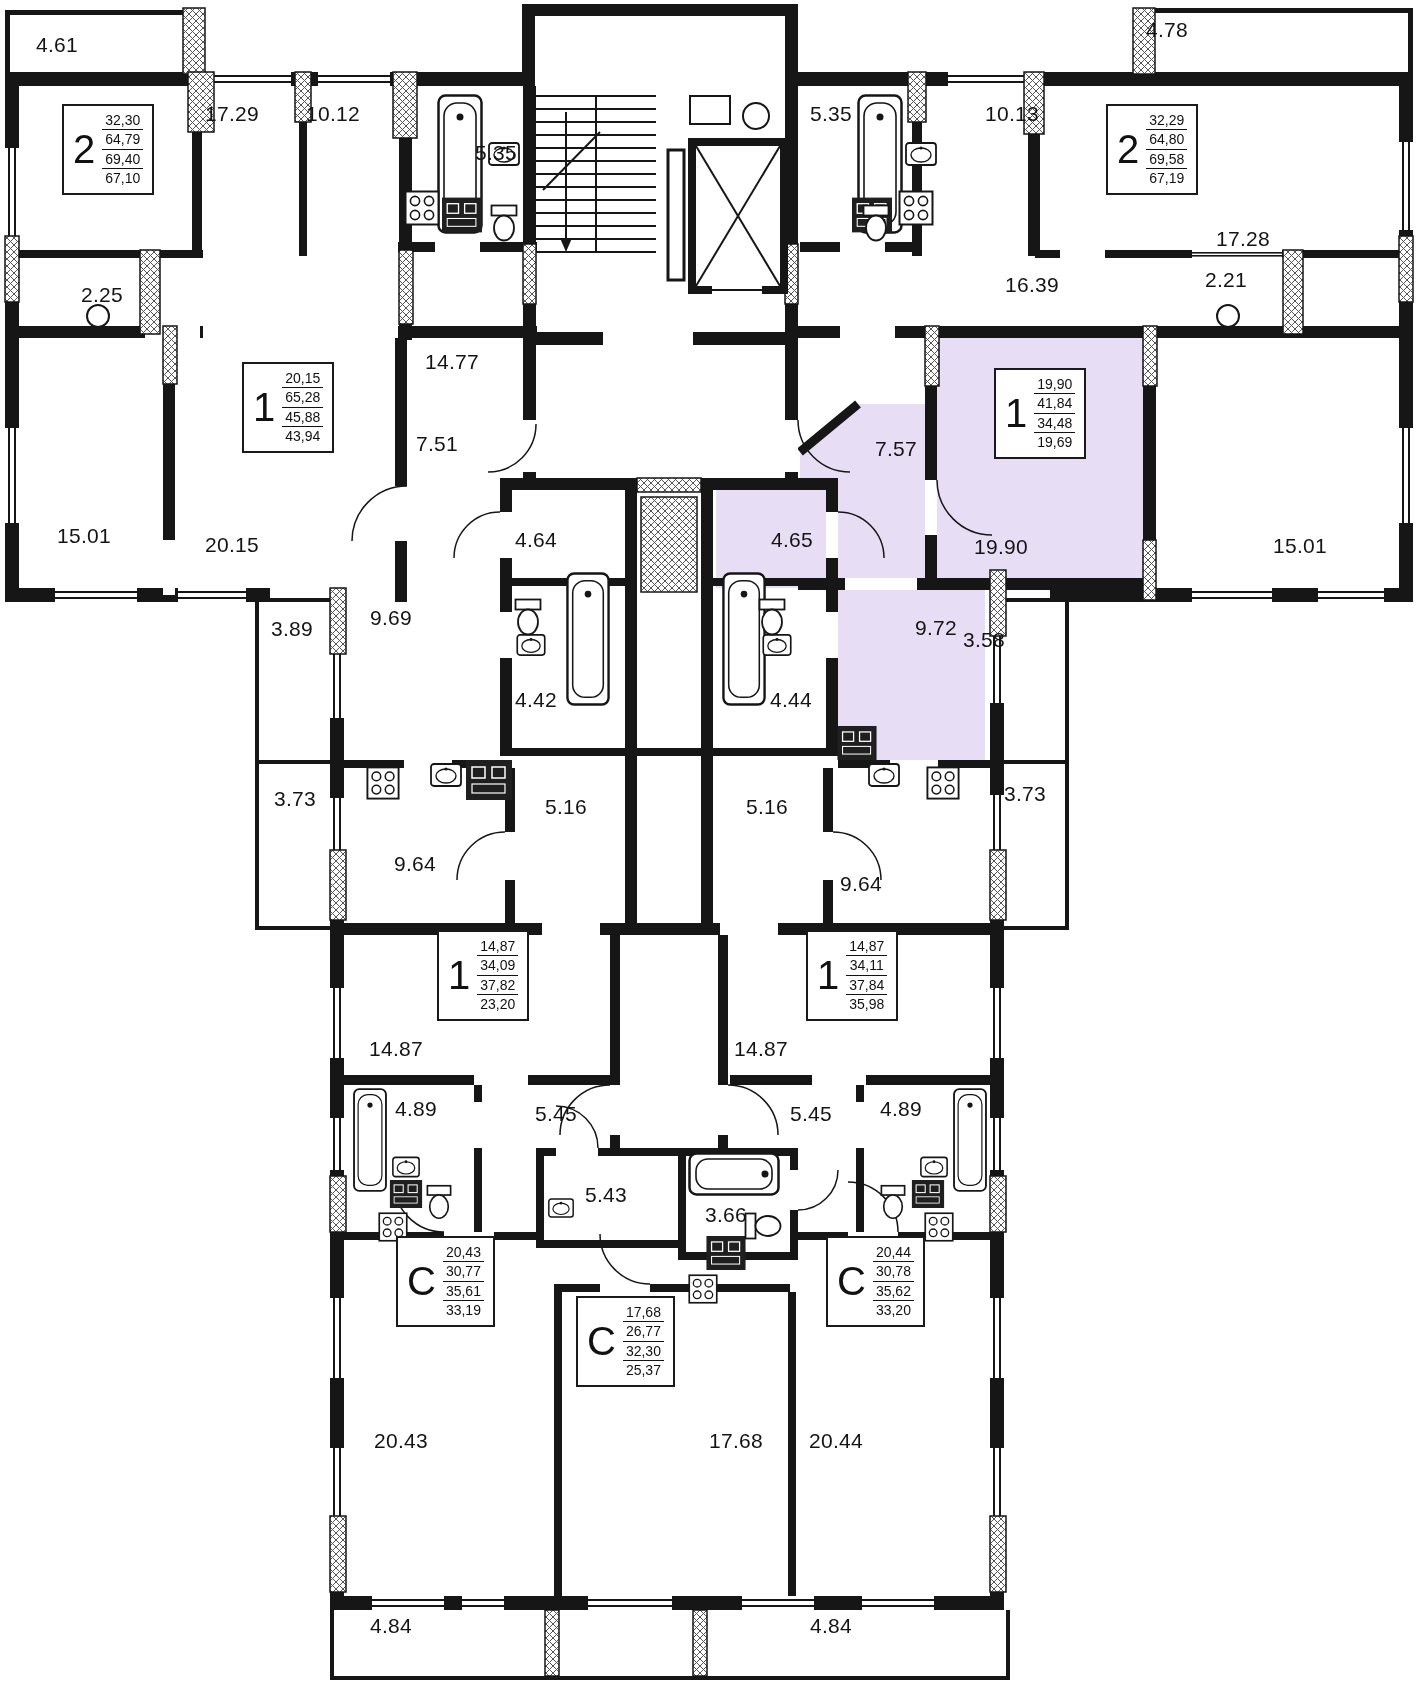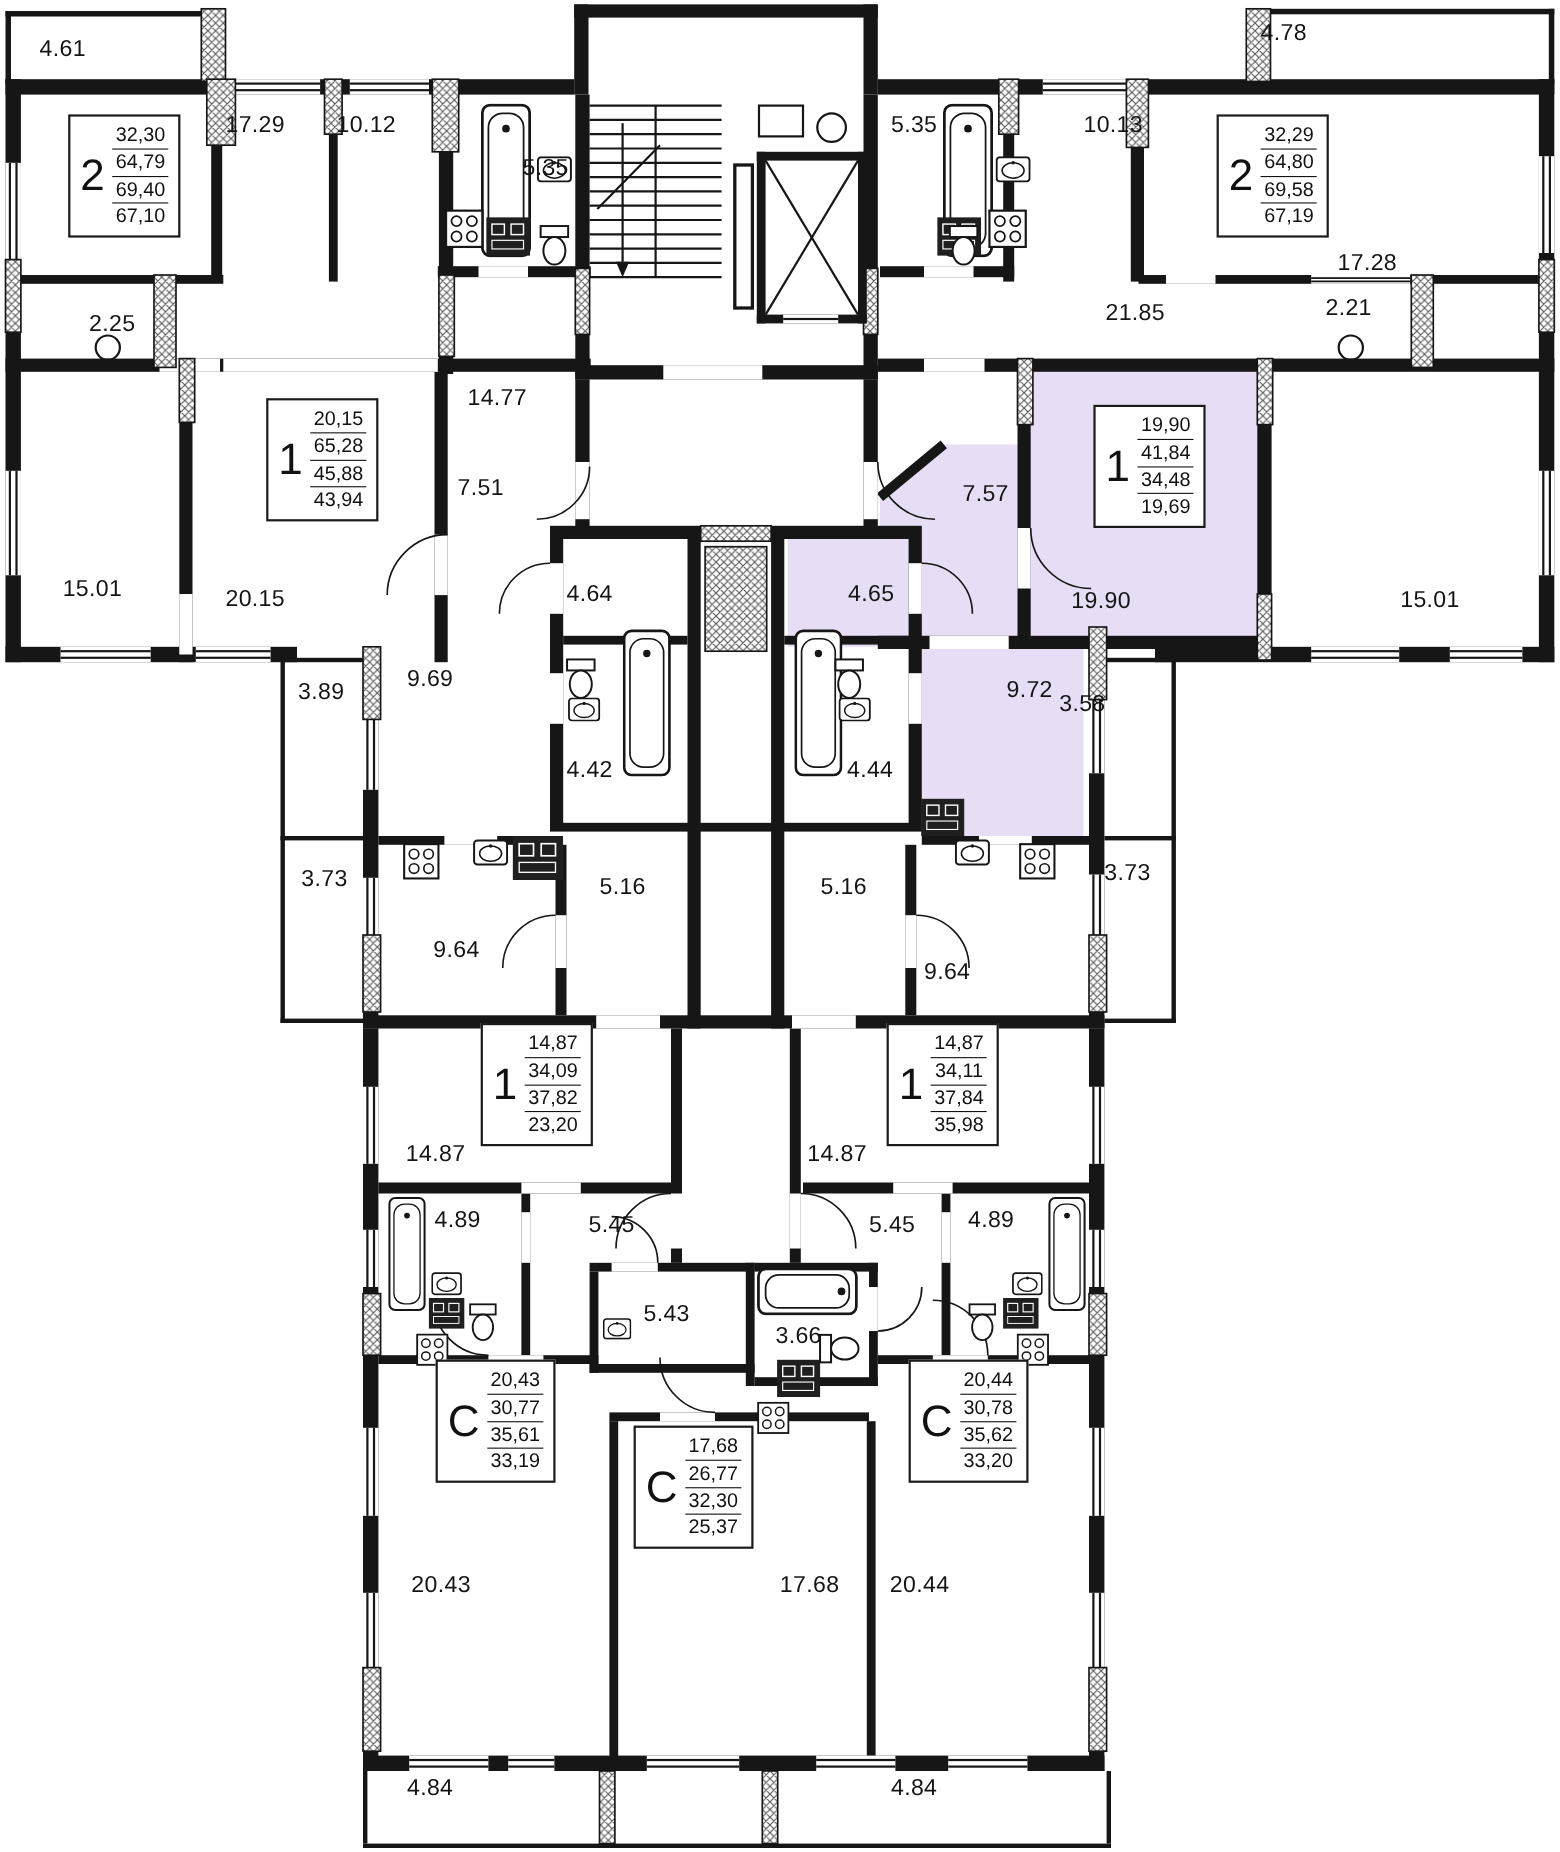--- a/index.html
+++ b/index.html
@@ -2,21 +2,21 @@
 <html><head>
 <meta charset="utf-8">
 <style>
   html,body{margin:0;padding:0;background:#fff;}
   .plan{position:relative;width:1418px;height:1684px;background:#fff;font-family:"Liberation Sans",sans-serif;overflow:hidden;}
   .plan svg{position:absolute;left:0;top:0;}
   .lbl{position:absolute;transform:translate(-50%,-50%);font-size:21px;color:#141414;white-space:nowrap;letter-spacing:.3px;}
   .infobox{position:absolute;display:flex;align-items:center;gap:7px;background:#fff;border:2px solid #1a1a1a;padding:5px 9px;z-index:3;}
   .infobox .type{font-size:40px;color:#111;line-height:1;font-weight:400;}
   .infobox .areas{display:flex;flex-direction:column;}
-  .infobox .a{font-size:18px;color:#111;text-align:center;line-height:1.32;padding:0 3px;}
+  .infobox .a{font-size:14px;color:#111;text-align:center;line-height:1.32;padding:0 3px;}
   .infobox .a.u{border-bottom:1.6px solid #111;}
   .hotspot{position:absolute;z-index:4;background:transparent;}
 </style>
 </head>
 <body>
 
 <div class="plan">
 
 <svg width="1418" height="1684" viewBox="0 0 1418 1684">
   <defs>
@@ -441,21 +441,21 @@
 </svg>
 
 <div class="lbl" style="left:57px;top:45px">4.61</div>
 <div class="lbl" style="left:232px;top:114px">17.29</div>
 <div class="lbl" style="left:333px;top:114px">10.12</div>
 <div class="lbl" style="left:496px;top:153px">5.35</div>
 <div class="lbl" style="left:831px;top:114px">5.35</div>
 <div class="lbl" style="left:1012px;top:114px">10.13</div>
 <div class="lbl" style="left:1167px;top:30px">4.78</div>
 <div class="lbl" style="left:102px;top:295px">2.25</div>
-<div class="lbl" style="left:1032px;top:285px">21.85</div>
+<div class="lbl" style="left:1032px;top:285px">16.39</div>
 <div class="lbl" style="left:1226px;top:280px">2.21</div>
 <div class="lbl" style="left:1243px;top:239px">17.28</div>
 <div class="lbl" style="left:452px;top:362px">14.77</div>
 <div class="lbl" style="left:437px;top:444px">7.51</div>
 <div class="lbl" style="left:896px;top:449px">7.57</div>
 <div class="lbl" style="left:84px;top:536px">15.01</div>
 <div class="lbl" style="left:232px;top:545px">20.15</div>
 <div class="lbl" style="left:536px;top:540px">4.64</div>
 <div class="lbl" style="left:792px;top:540px">4.65</div>
 <div class="lbl" style="left:1001px;top:547px">19.90</div>

